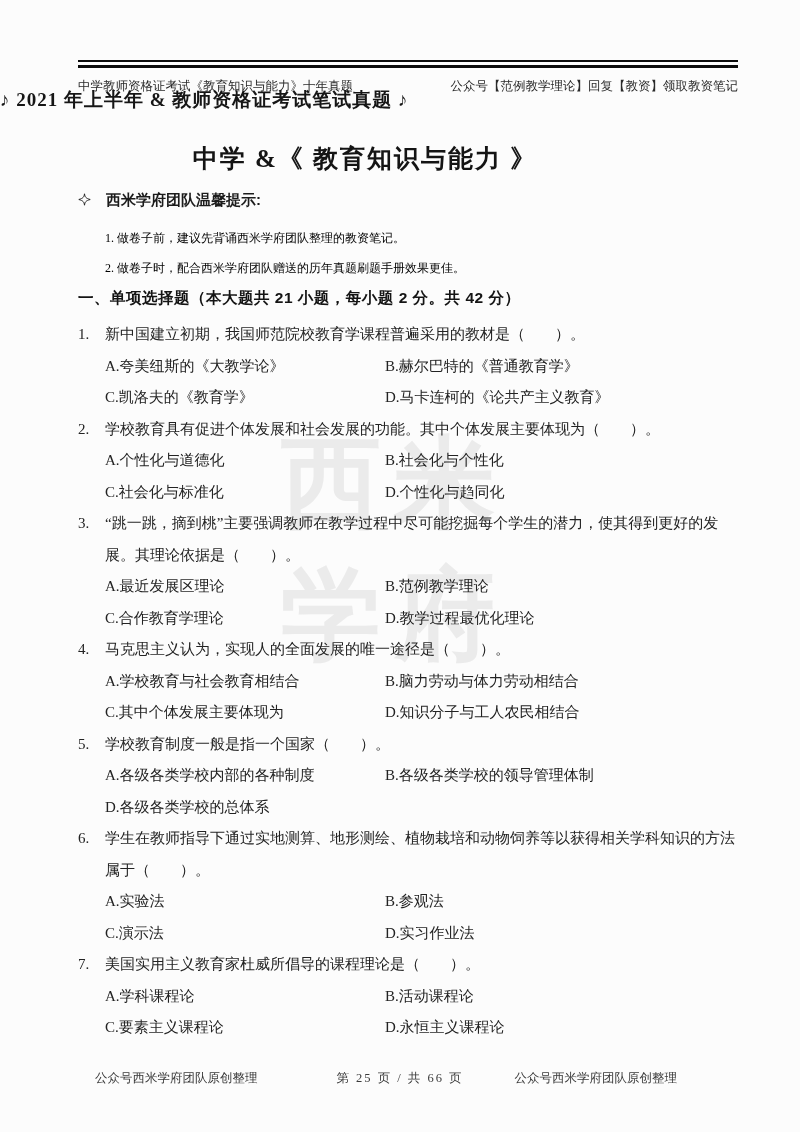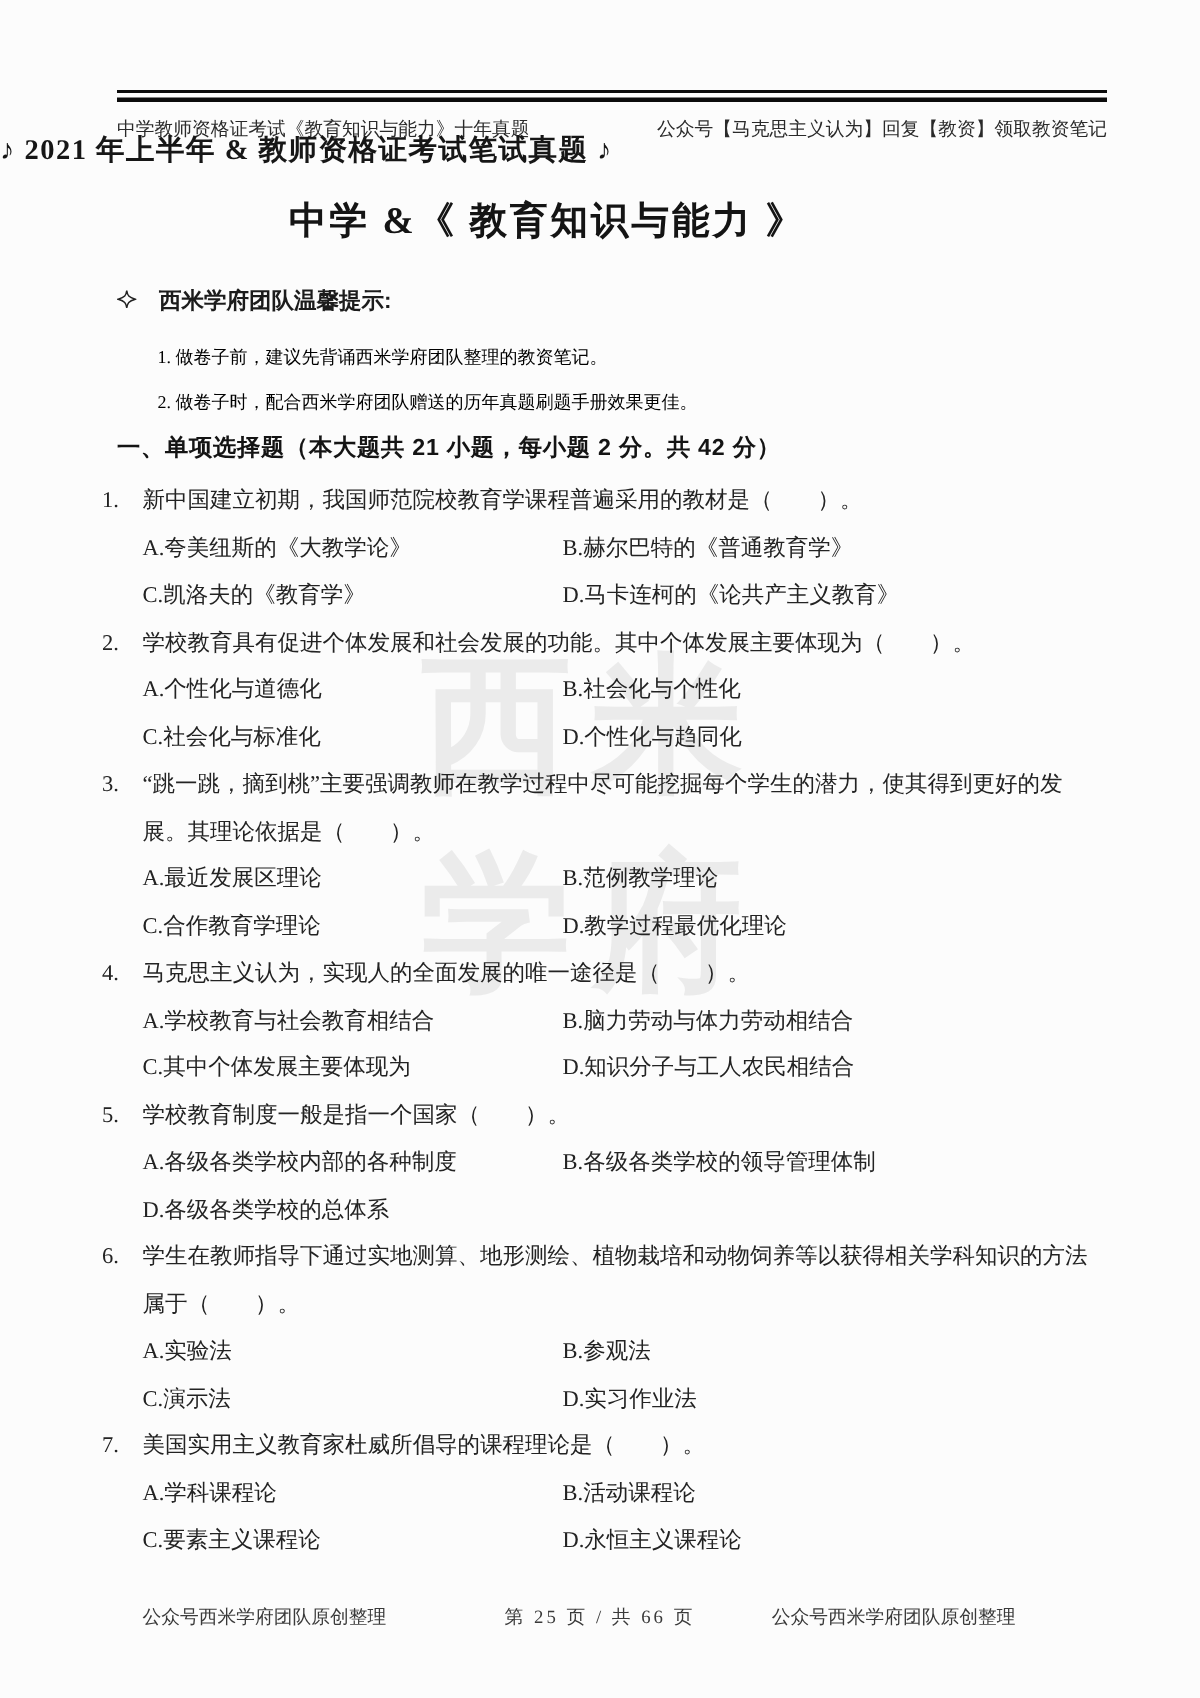--- a/index.html
+++ b/index.html
@@ -30,42 +30,42 @@
   .header-rule .rule-thin  { height:1.5px; background:#0c0c0c; }
   .header-rule .rule-thick { height:3.5px; background:#0c0c0c; margin-top:3px; }
   
   .title {
     position:absolute; top:87px; left:0; right:70px; z-index:2;
     margin:0; 
     font-size:19px; font-weight:700; letter-spacing:1px; color:#161616;
   }
   .subtitle {
     position:absolute; top:130px; left:0; right:70px; z-index:2;
-    margin:0; text-align:center;
+    margin:12px; text-align:center;
     font-size:25px; font-weight:700; letter-spacing:2px; color:#141414;
   }
   
   .tips-heading {
     position:absolute; top:191px; left:78px; z-index:2;
     font-size:15px; font-weight:700; color:#1c1c1c;
     font-family:"Liberation Sans","DejaVu Sans",sans-serif;
   }
   .tips-heading .star { margin-right:15px; vertical-align:-1px; }
   .tip { position:absolute; left:105px; z-index:2; margin:0; font-size:12px; color:#000000; }
   .tip-1 { top:230px; }
   .tip-2 { top:260px; }
   
   .section-title {
     position:absolute; top:288px; left:78px; z-index:2; margin:0;
     font-size:15.5px; font-weight:700; color:#141414; letter-spacing:.5px;
     font-family:"Liberation Sans","DejaVu Sans",sans-serif;
   }
   
   .questions {
-    position:absolute; top:319px; left:68px; right:62px; z-index:2;
+    position:absolute; top:319px; left:78px; right:62px; z-index:2;
     font-size:15px; line-height:31.5px; color:#232323;
   }
   .q-text { margin:0; padding-left:27px; text-indent:-27px; }
   .q-num  { display:inline-block; width:27px; text-indent:0; }
   .opts {
     display:grid; grid-template-columns:280px auto;
     padding-left:27px;
   }
   
   .footer { position:absolute; top:1070px; left:0; right:0; z-index:2;
@@ -79,21 +79,21 @@
 
 <div class="page">
 
   <div class="watermark">
     <div>西米</div>
     <div>学府</div>
   </div>
 
   <div class="runhead">
     <span>中学教师资格证考试《教育知识与能力》十年真题</span>
-    <span>公众号【马克思主义认为】回复【教资】领取教资笔记</span>
+    <span>公众号【范例教学理论】回复【教资】领取教资笔记</span>
   </div>
   <div class="header-rule">
     <div class="rule-thin"></div>
     <div class="rule-thick"></div>
   </div>
 
   <h1 class="title">♪ 2021 年上半年 &amp; 教师资格证考试笔试真题 ♪</h1>
   <h2 class="subtitle">中学 &amp;《 教育知识与能力 》</h2>
 
   <div class="tips-heading">

